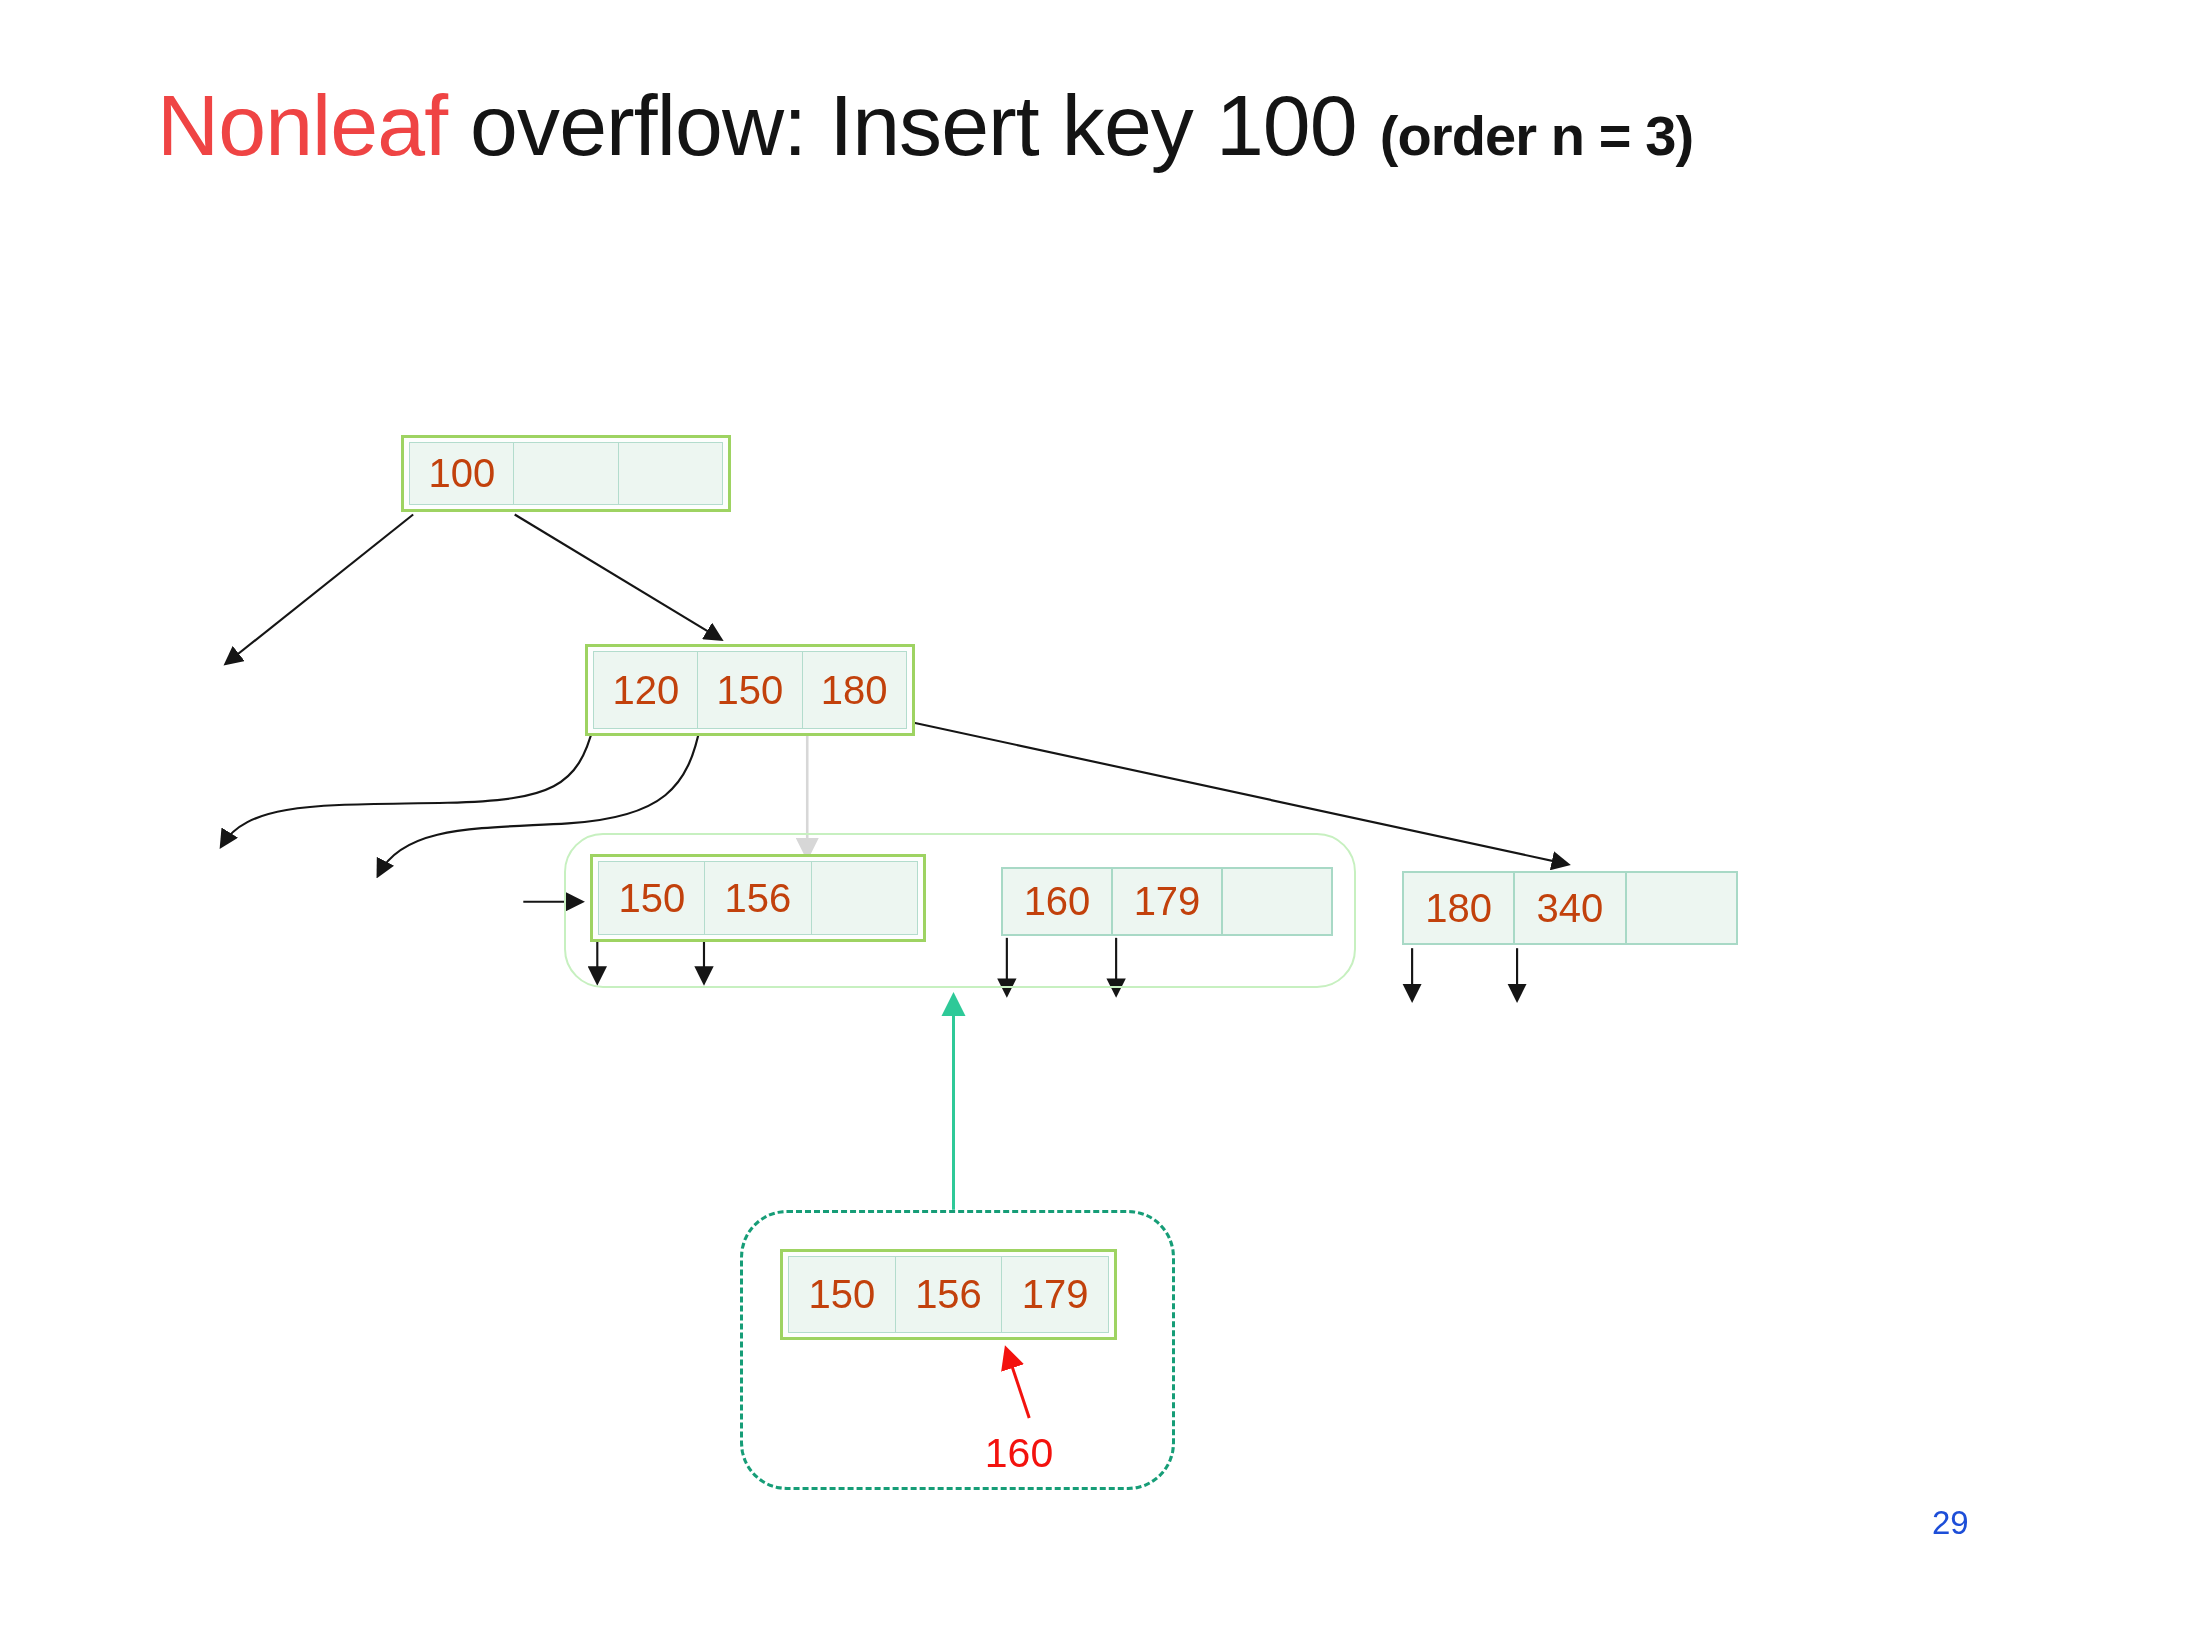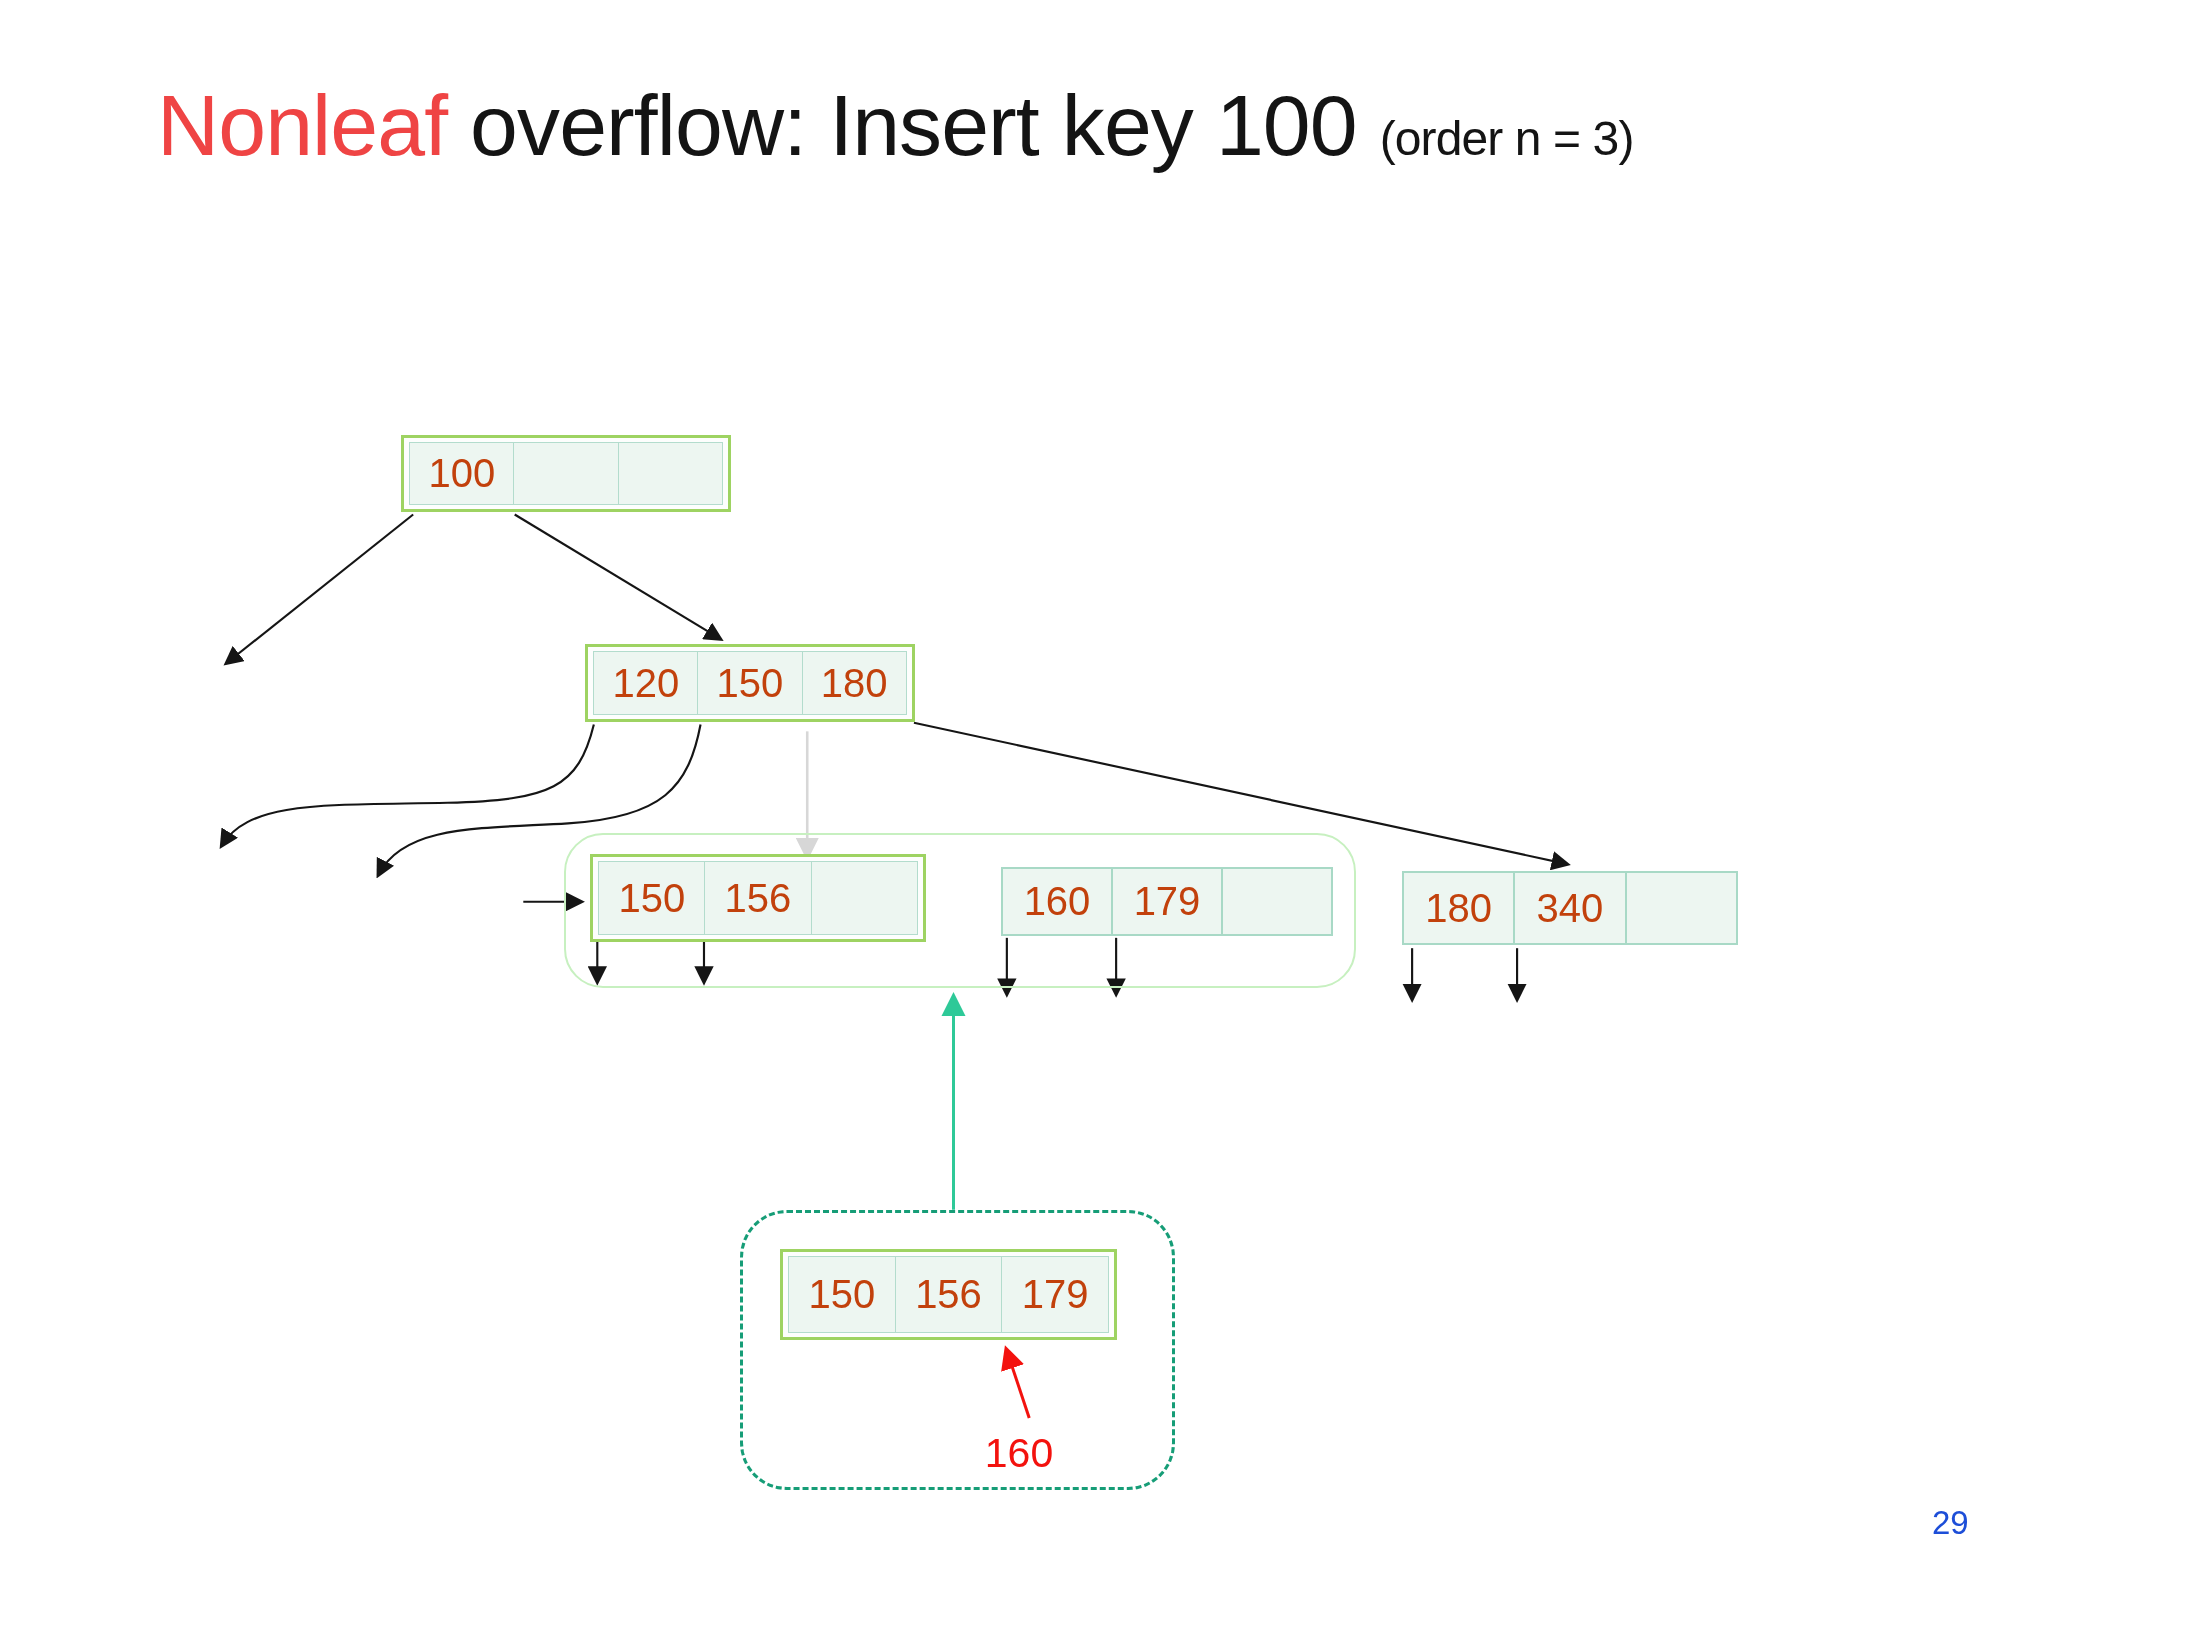--- a/index.html
+++ b/index.html
@@ -7,21 +7,21 @@
     position:relative; width:2203px; height:1652px; background:#ffffff;
     font-family:"Liberation Sans", sans-serif; overflow:hidden;
   }
   
   #title{
     position:absolute; left:157px; top:76px; width:1996px;
     font-size:86px; font-weight:500; color:#141414; letter-spacing:-0.9px;
     white-space:nowrap;
   }
   #title .hl{color:#ef4444;}
-  #title .suffix{font-size:48px; font-weight:400;}
+  #title .suffix{font-size:56px; font-weight:700;}
   
   .bnode{position:absolute; box-sizing:border-box;}
   .bnode .row{display:flex; width:100%; height:100%;}
   .bnode .cell{
     flex:1 1 0; display:flex; align-items:center; justify-content:center;
     background:#edf6f1; border:1.7px solid #b3dccd; border-left:none;
     font-size:40px; color:#c2410c;
   }
   .bnode .cell:first-child{border-left:1.7px solid #b3dccd;}
   .green-box{border:3.4px solid #9ed362; background:#fdfefd; padding:4.3px 5.2px;}
@@ -94,21 +94,21 @@
   <div id="leaf-group"></div>
 
   <div class="bnode green-box" style="left:401px;top:435px;width:330px;height:77px;">
     <div class="row">
       <div class="cell">100</div>
       <div class="cell"></div>
       <div class="cell"></div>
     </div>
   </div>
 
-  <div class="bnode green-box" style="left:585px;top:644px;width:330px;height:78px;">
+  <div class="bnode green-box" style="left:585px;top:644px;width:330px;height:92px;">
     <div class="row">
       <div class="cell">120</div>
       <div class="cell">150</div>
       <div class="cell">180</div>
     </div>
   </div>
 
   <div class="bnode green-box" style="left:590px;top:854px;width:336px;height:88px;">
     <div class="row">
       <div class="cell">150</div>

